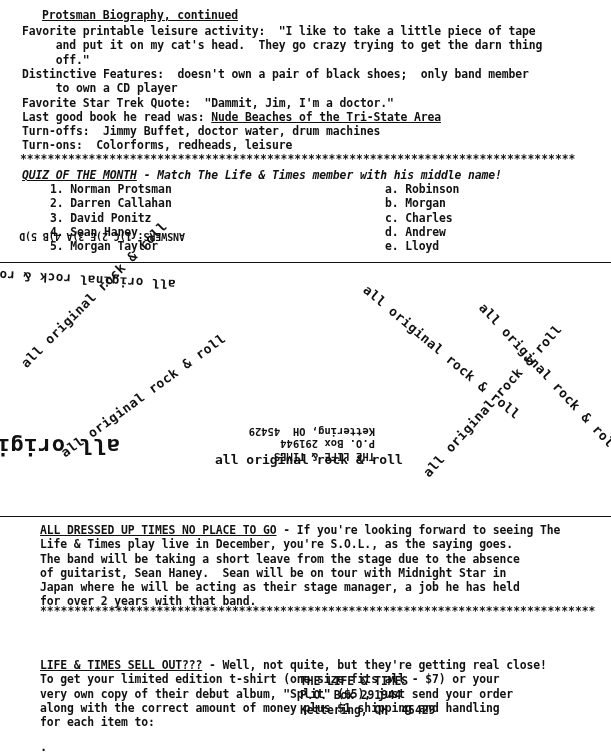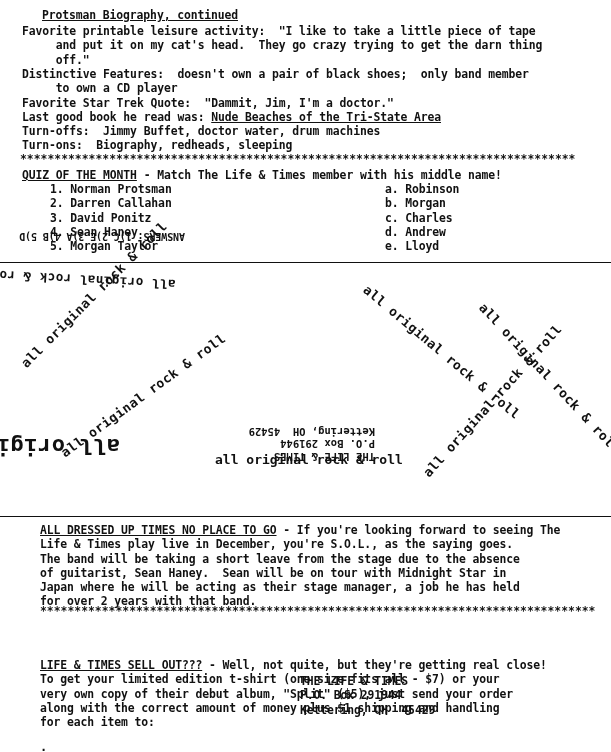--- a/index.html
+++ b/index.html
@@ -16,21 +16,21 @@
 
   #fav1{left:22px;top:24px;}
   #dist{left:22px;top:67px;}
   #star{left:22px;top:96px;}
   #book{left:22px;top:110px;}
   #toff{left:22px;top:124px;}
   #ton{left:22px;top:138px;}
 
   #stars1{left:20px;top:152px;font-size:11.4px;letter-spacing:0px;}
 
-  #quiz{left:22px;top:168px;}
+  #quiz{left:22px;top:168px;font-style:italic;}
   #qlist{left:50px;top:182px;}
   #alist{left:385px;top:182px;}
   #ans{left:185px;top:243px;transform:rotate(180deg);transform-origin:left top;
        font-size:10px;}
 
   .rule{position:absolute;left:0;width:611px;height:1px;background:#111;}
   #rule1{top:262px;}
   #rule2{top:516px;}
 
   
@@ -68,21 +68,21 @@
   <div class="blk" id="fav1">Favorite printable leisure activity:  "I like to take a little piece of tape
      and put it on my cat's head.  They go crazy trying to get the darn thing
      off."</div>
   <div class="blk" id="dist">Distinctive Features:  doesn't own a pair of black shoes;  only band member
      to own a CD player</div>
   <div class="blk" id="star">Favorite Star Trek Quote:  "Dammit, Jim, I'm a doctor."</div>
 
   <div class="blk" id="book"><span>Last good book he read was: </span><span class="u">Nude Beaches of the Tri-State Area</span></div>
 
   <div class="blk" id="toff">Turn-offs:  Jimmy Buffet, doctor water, drum machines</div>
-  <div class="blk" id="ton">Turn-ons:  Biography, redheads, sleeping</div>
+  <div class="blk" id="ton">Turn-ons:  Colorforms, redheads, leisure</div>
 
   <div class="blk" id="stars1">*********************************************************************************</div>
 
   <div class="blk" id="quiz"><span class="u">QUIZ OF THE MONTH</span><span> - Match The Life &amp; Times member with his middle name!</span></div>
 
   <div class="blk" id="qlist"><span>1. Norman Protsman</span>
 <span>2. Darren Callahan</span>
 <span>3. David Ponitz</span>
 <span>4. Sean Haney</span>
 <span>5. Morgan Taylor</span></div>

